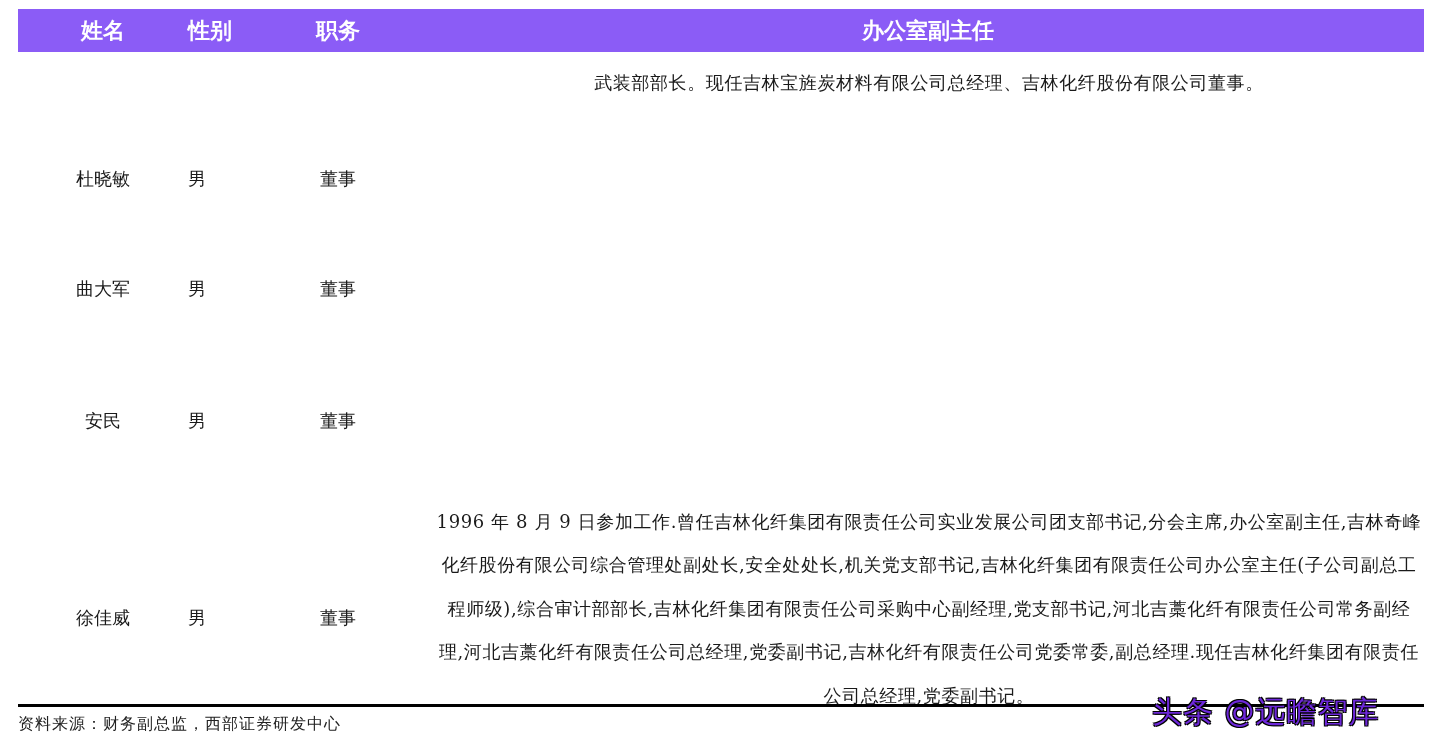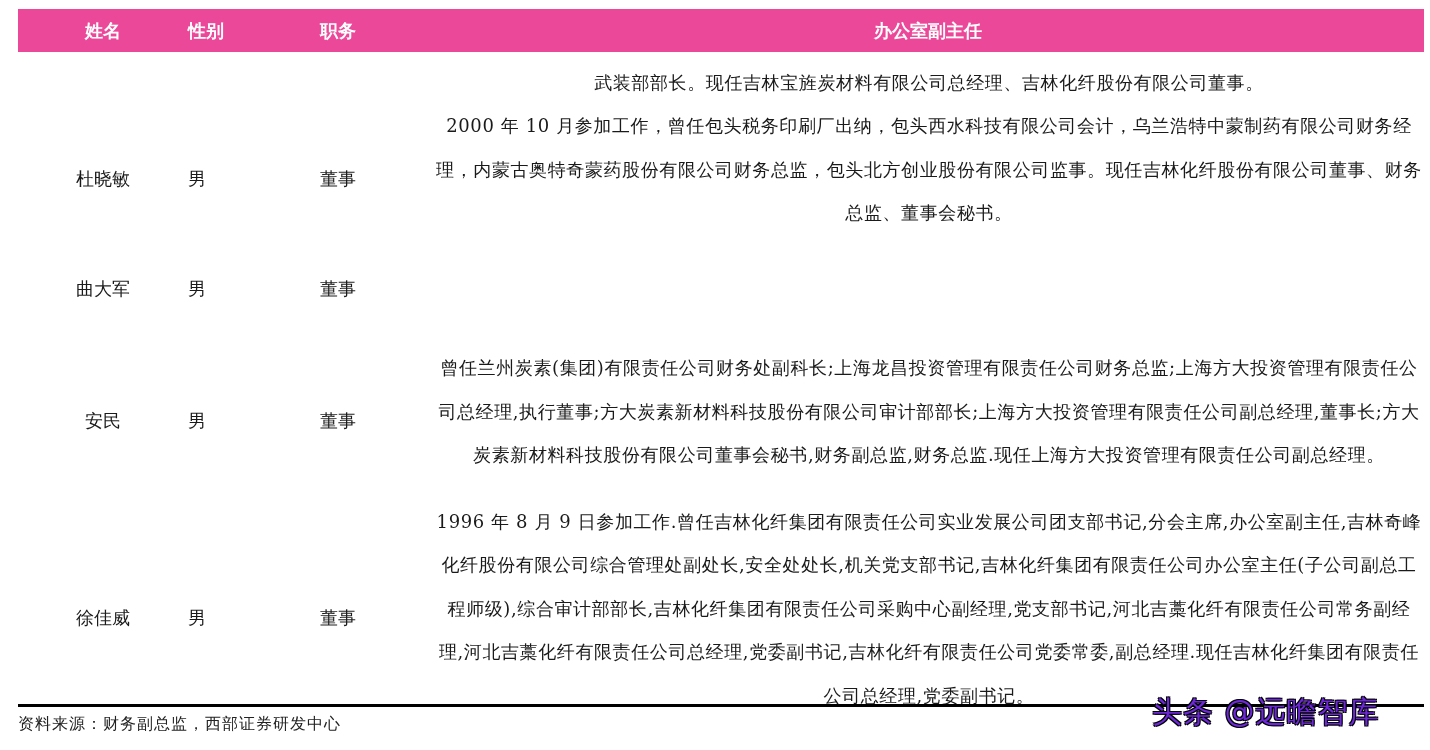--- a/index.html
+++ b/index.html
@@ -1,20 +1,20 @@
 <!DOCTYPE html>
 <html><head>
   <meta charset="utf-8">
   <style>
     html, body { margin: 0; padding: 0; background: #ffffff; }
     body { width: 1430px; height: 750px; position: relative; overflow: hidden;
            font-family: "DejaVu Serif", "Liberation Serif", serif; color: #1a1a1a; }
     .table { position: absolute; left: 18px; top: 9px; width: 1406px; }
-    .header { height: 43px; background: #ec4899; display: flex; align-items: center;
-              color: #ffffff; font-weight: bold; font-size: 18px; }
+    .header { height: 43px; background: #8b5cf6; display: flex; align-items: center;
+              color: #ffffff; font-weight: bold; font-size: 22px; }
     .col-name { width: 170px; text-align: center; }
     .col-gender { width: 56px; text-align: left; }
     .col-title { width: 188px; text-align: center; }
     .col-exp { flex: 1; text-align: center; }
     .header .col-name { width: 170px; }
     .row { display: flex; align-items: center; font-size: 18px; }
     .row .col-name, .row .col-gender, .row .col-title { align-self: center; margin-top: 36px; }
     .row .col-exp { line-height: 43.5px; font-size: 18px; padding: 17px 2px 0 4px;
                     text-align: center; letter-spacing: 0.6px; }
     .row-intro { height: 43px; }
@@ -40,34 +40,32 @@
     <div class="col-name"></div>
     <div class="col-gender"></div>
     <div class="col-title"></div>
     <div class="col-exp">武装部部长。现任吉林宝旌炭材料有限公司总经理、吉林化纤股份有限公司董事。</div>
   </div>
 
   <div class="row" style="height:132px;">
     <div class="col-name">杜晓敏</div>
     <div class="col-gender">男</div>
     <div class="col-title">董事</div>
-    <div class="col-exp">2000 年 10 月参加工作，曾任包头税务印刷厂出纳，包头西水科技有限公司会计，乌兰浩特中蒙制药有限公司财务经理，内蒙古奥特奇蒙药股份有限公司财务总监，包头北方创业股份有限公司监事。现任吉林化纤股份有限公司董事、财务总监、董事会秘书。</div>
   </div>
 
   <div class="row" style="height:88px;">
     <div class="col-name">曲大军</div>
     <div class="col-gender">男</div>
     <div class="col-title">董事</div>
   </div>
 
   <div class="row" style="height:176px;">
     <div class="col-name">安民</div>
     <div class="col-gender">男</div>
     <div class="col-title">董事</div>
-    <div class="col-exp">曾任兰州炭素(集团)有限责任公司财务处副科长;上海龙昌投资管理有限责任公司财务总监;上海方大投资管理有限责任公司总经理,执行董事;方大炭素新材料科技股份有限公司审计部部长;上海方大投资管理有限责任公司副总经理,董事长;方大炭素新材料科技股份有限公司董事会秘书,财务副总监,财务总监.现任上海方大投资管理有限责任公司副总经理。</div>
   </div>
 
   <div class="row" style="height:218px;">
     <div class="col-name">徐佳威</div>
     <div class="col-gender">男</div>
     <div class="col-title">董事</div>
     <div class="col-exp">1996 年 8 月 9 日参加工作.曾任吉林化纤集团有限责任公司实业发展公司团支部书记,分会主席,办公室副主任,吉林奇峰化纤股份有限公司综合管理处副处长,安全处处长,机关党支部书记,吉林化纤集团有限责任公司办公室主任(子公司副总工程师级),综合审计部部长,吉林化纤集团有限责任公司采购中心副经理,党支部书记,河北吉藁化纤有限责任公司常务副经理,河北吉藁化纤有限责任公司总经理,党委副书记,吉林化纤有限责任公司党委常委,副总经理.现任吉林化纤集团有限责任公司总经理,党委副书记。</div>
   </div>
 </div>
 

